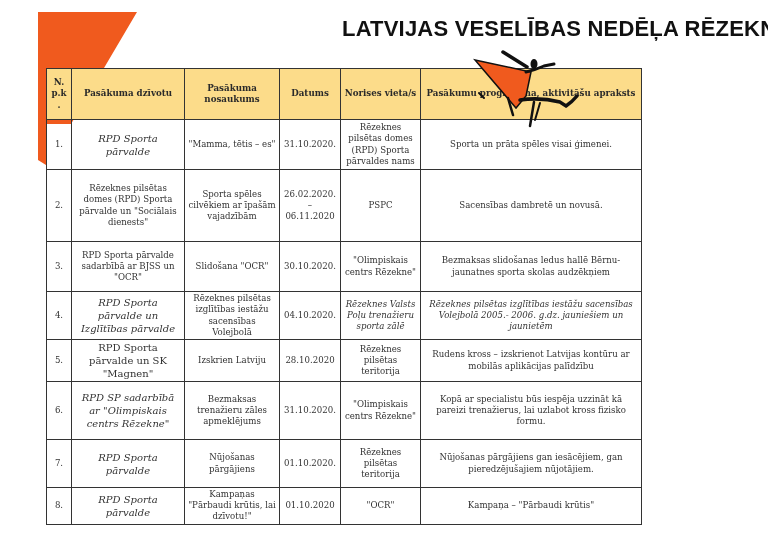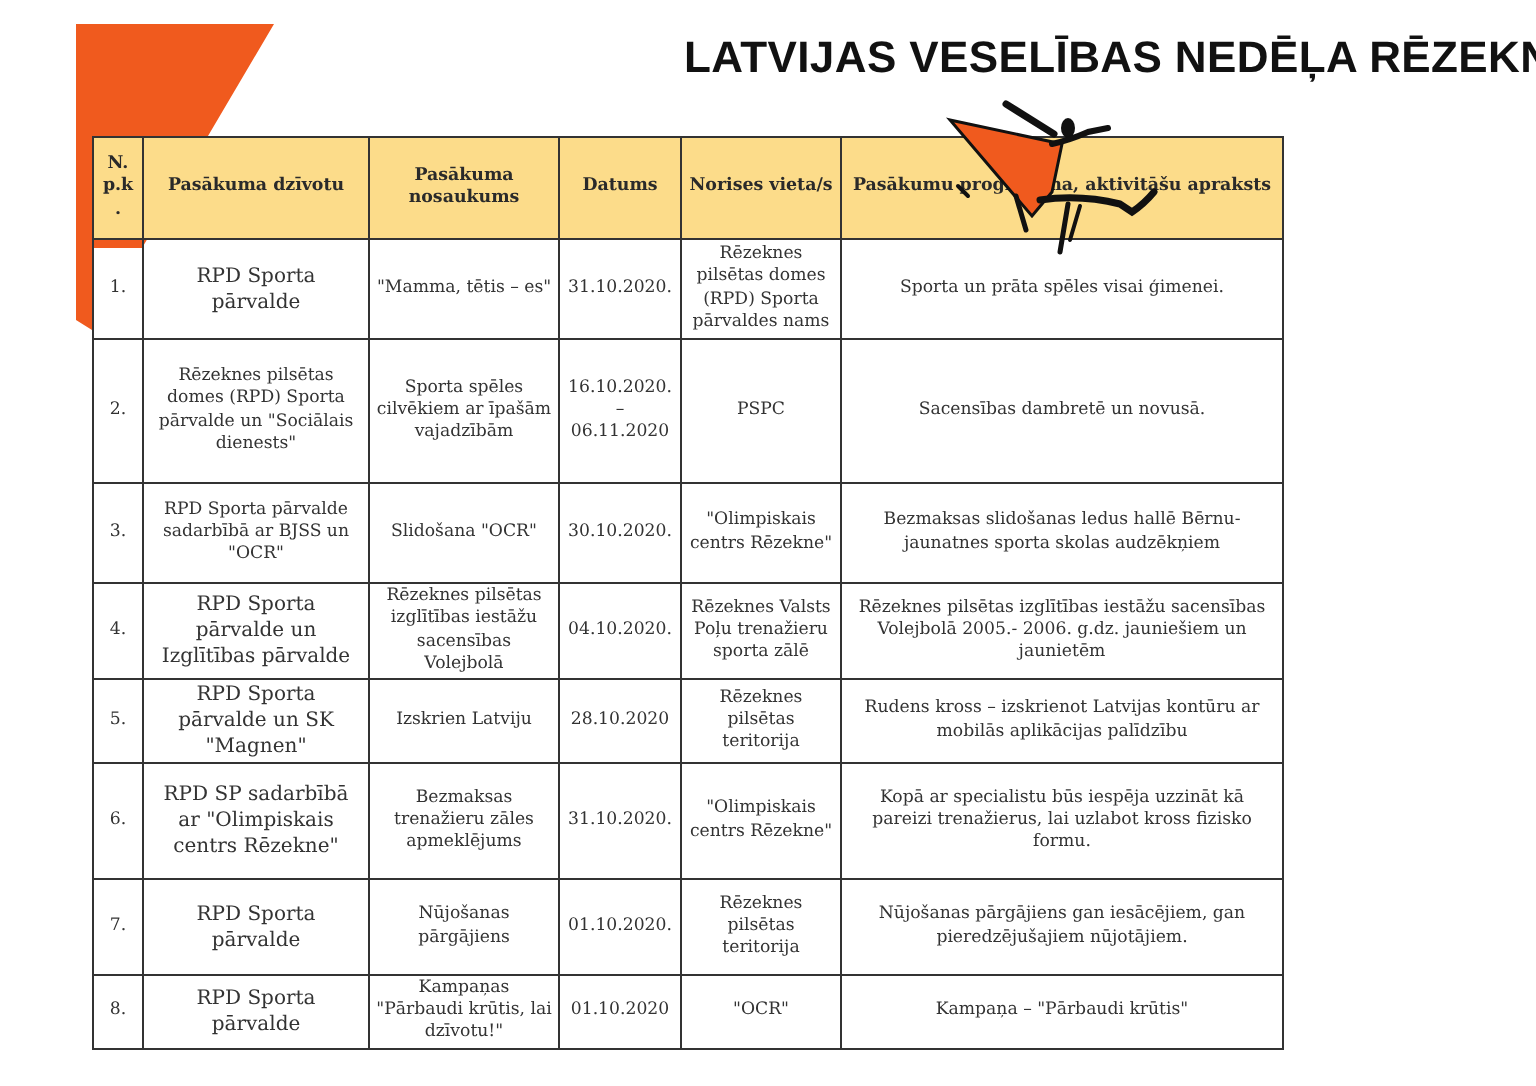--- a/index.html
+++ b/index.html
@@ -16,21 +16,21 @@
     font-family:"DejaVu Serif", serif; font-size:8.6px; color:#333; line-height:1.3;padding-left:40px;
   }
   table.events th, table.events td {
     border:1.2px solid #333; text-align:center; vertical-align:middle; padding:1px 3px;
     word-wrap:break-word;
   }
   table.events th {
     background:#fcdc8a; color:#2a2a2a; font-weight:bold; font-size:8.7px; height:48px;
   }
   td.num { text-align:center; }
-  td.top { vertical-align:top; }
+  td.top { vertical-align:top;font-style:italic; }
   td.org { font-size:10px; }
   .figure { position:absolute; left:0; top:0; width:768px; height:543px; pointer-events:none; }
 </style>
 </head>
 <body>
 
 <svg class="orange-shape" viewBox="0 0 768 543">
   <polygon points="38,12 137,12 71,124 46,124 46,165 38,160" fill="#f05a1e"></polygon>
 </svg>
 
@@ -61,21 +61,21 @@
       <td class="top org">RPD Sporta pārvalde</td>
       <td>"Mamma, tētis – es"</td>
       <td>31.10.2020.</td>
       <td>Rēzeknes pilsētas domes (RPD) Sporta pārvaldes nams</td>
       <td>Sporta un prāta spēles visai ģimenei.</td>
     </tr>
     <tr style="height:72px">
       <td class="num">2.</td>
       <td>Rēzeknes pilsētas domes (RPD) Sporta pārvalde un "Sociālais dienests"</td>
       <td>Sporta spēles cilvēkiem ar īpašām vajadzībām</td>
-      <td>16.10.2020. – 06.11.2020</td>
+      <td>26.02.2020. – 06.11.2020</td>
       <td>PSPC</td>
       <td>Sacensības dambretē un novusā.</td>
     </tr>
     <tr style="height:50px">
       <td class="num">3.</td>
       <td>RPD Sporta pārvalde sadarbībā ar BJSS un "OCR"</td>
       <td>Slidošana "OCR"</td>
       <td>30.10.2020.</td>
       <td>"Olimpiskais centrs Rēzekne"</td>
       <td>Bezmaksas slidošanas ledus hallē Bērnu-jaunatnes sporta skolas audzēkņiem</td>

